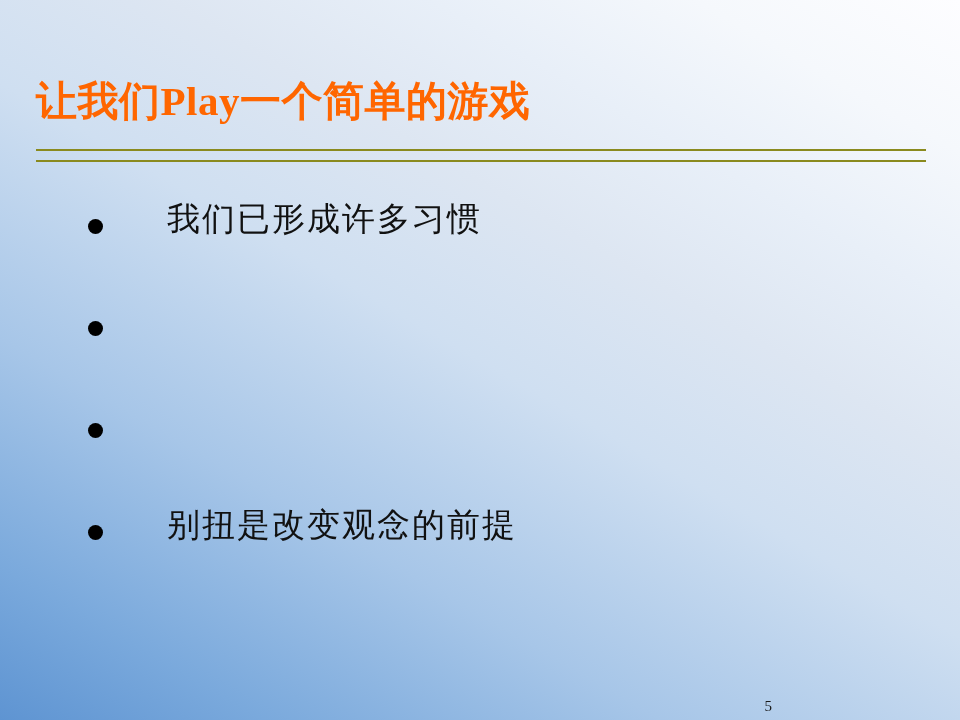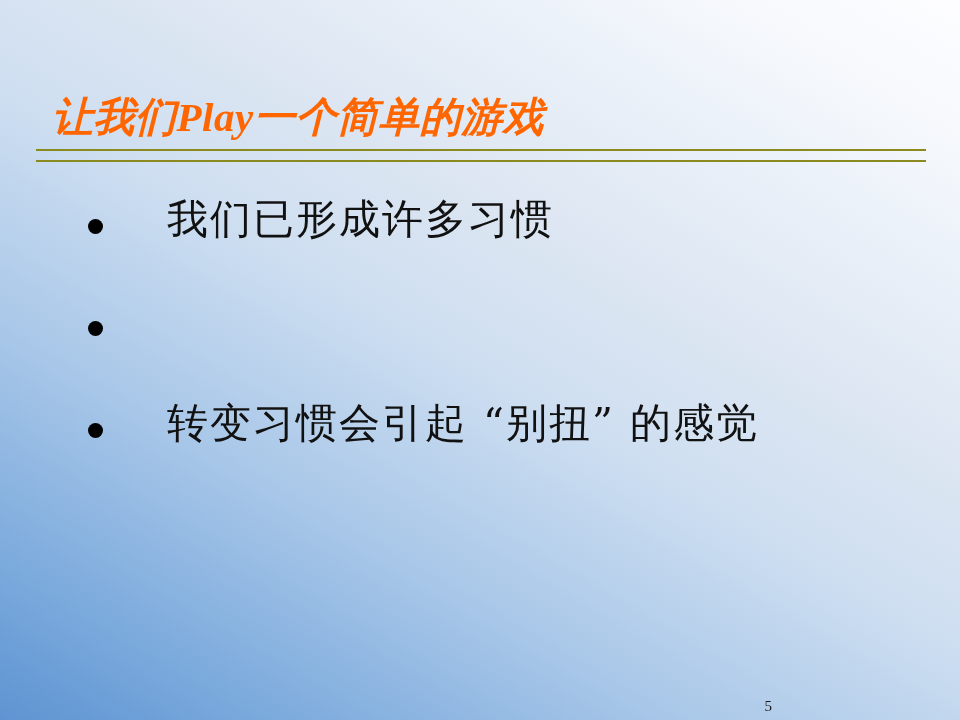--- a/index.html
+++ b/index.html
@@ -33,30 +33,29 @@
 
   
   #title-block {
     position: absolute;
     left: 36px;
     top: 78px;
     width: 890px;
   }
 
   #slide-title {
-    margin: 16px;
+    margin: 0;
     padding: 0;
     font-family: "Liberation Serif", "DejaVu Serif", serif;
     font-weight: bold;
     font-size: 41px;
     line-height: 1.15;
     letter-spacing: 0.5px;
     color: #FF6600;
     white-space: nowrap;
-    font-style: italic;
   }
 
   #title-rules {
     position: absolute;
     left: 36px;
     top: 149px;
     width: 890px;
     height: 13px;
   }
   .rule-line {
@@ -95,21 +94,21 @@
     height: 15px;
     border-radius: 50%;
     background: #000000;
   }
 
   .bullet-text {
     position: absolute;
     left: 167px;
     top: 0;
     font-family: "DejaVu Serif", "Liberation Serif", serif;
-    font-size: 41px;
+    font-size: 33px;
     line-height: 46px;
     color: #111111;
     letter-spacing: 2px;
     white-space: nowrap;
   }
 
   
   #page-number {
     position: absolute;
     left: 0;
@@ -141,21 +140,24 @@
       <span class="bullet-marker"></span>
       <span class="bullet-text">我们已形成许多习惯</span>
     </li>
 
     <li class="bullet-row">
       <span class="bullet-marker"></span>
     </li>
 
     <li class="bullet-row">
       <span class="bullet-marker"></span>
-      <span class="bullet-text">转变习惯会引起 “别扭” 的感觉</span>
     </li>
 
+    <li class="bullet-row">
+      <span class="bullet-marker"></span>
+      <span class="bullet-text">别扭是改变观念的前提</span>
+    </li>
 
   </ul>
 
   <div id="page-number">5</div>
 
 </div>
 
 </body></html>

